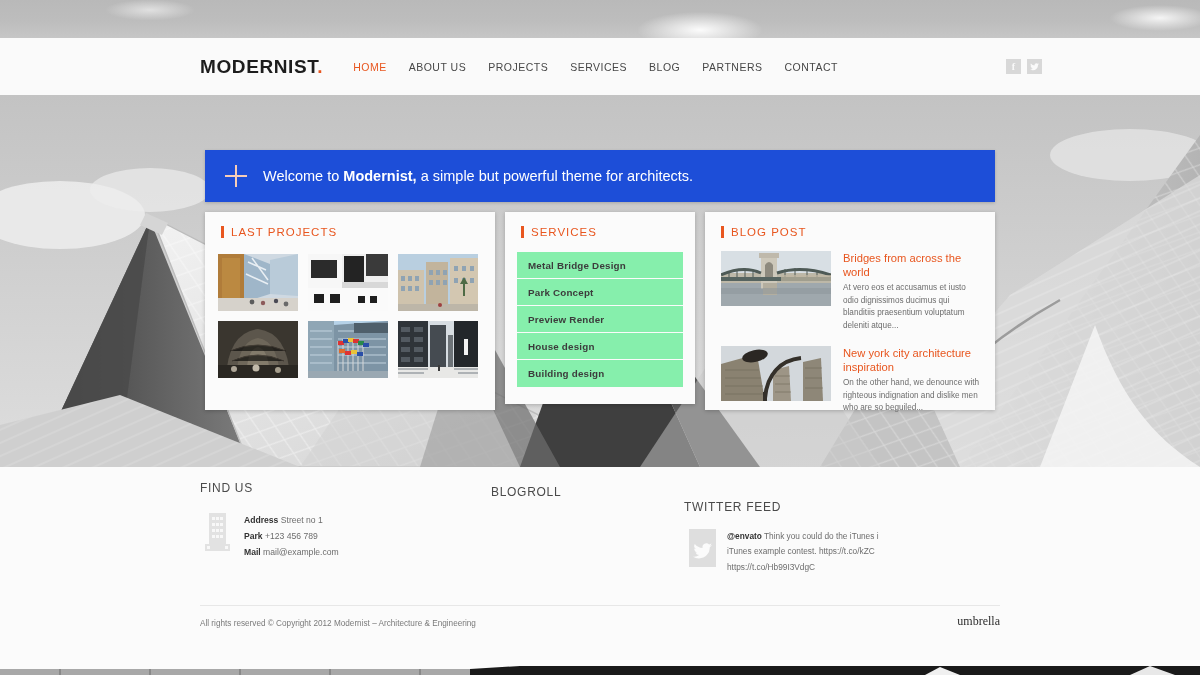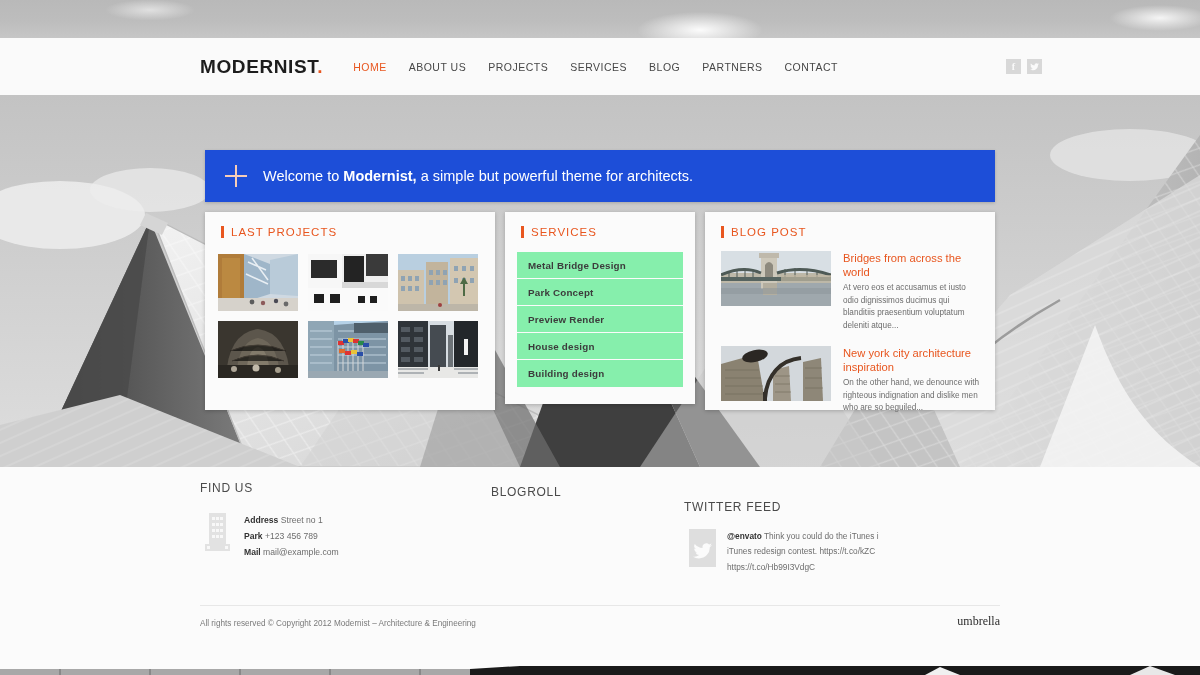--- a/index.html
+++ b/index.html
@@ -502,21 +502,21 @@
     <div class="col-twitter">
       <div class="f-head">TWITTER FEED</div>
       <div class="tw-body">
         <div class="tw-av">
           <svg width="19" height="17" viewBox="0 0 19 17">
             <path d="M19 2a7.6 7.6 0 0 1-2.2.6A3.8 3.8 0 0 0 18.5.5a7.6 7.6 0 0 1-2.4 1A3.8 3.8 0 0 0 9.6 5a10.8 10.8 0 0 1-7.8-4 3.8 3.8 0 0 0 1.2 5.1A3.8 3.8 0 0 1 1.3 5.6a3.8 3.8 0 0 0 3 3.8 3.8 3.8 0 0 1-1.7.1 3.8 3.8 0 0 0 3.5 2.6A7.6 7.6 0 0 1 0 13.7 10.8 10.8 0 0 0 5.9 15.4 10.8 10.8 0 0 0 16.8 4.1 7.6 7.6 0 0 0 19 2z" fill="#fbfbfb"></path>
           </svg>
         </div>
         <div class="tw-text">
           <div class="ln"><b>@envato</b><span> Think you could do the iTunes i</span></div>
-          <div class="ln">iTunes redesign contest. https://t.co/kZC</div>
+          <div class="ln">iTunes example contest. https://t.co/kZC</div>
           <div class="ln">https://t.co/Hb99I3VdgC</div>
         </div>
       </div>
     </div>
 
     <div class="f-rule"></div>
     <div class="copy">All rights reserved © Copyright 2012 Modernist – Architecture &amp; Engineering</div>
     <div class="umbrella">umbrella</div>
   </div>
 </div>

